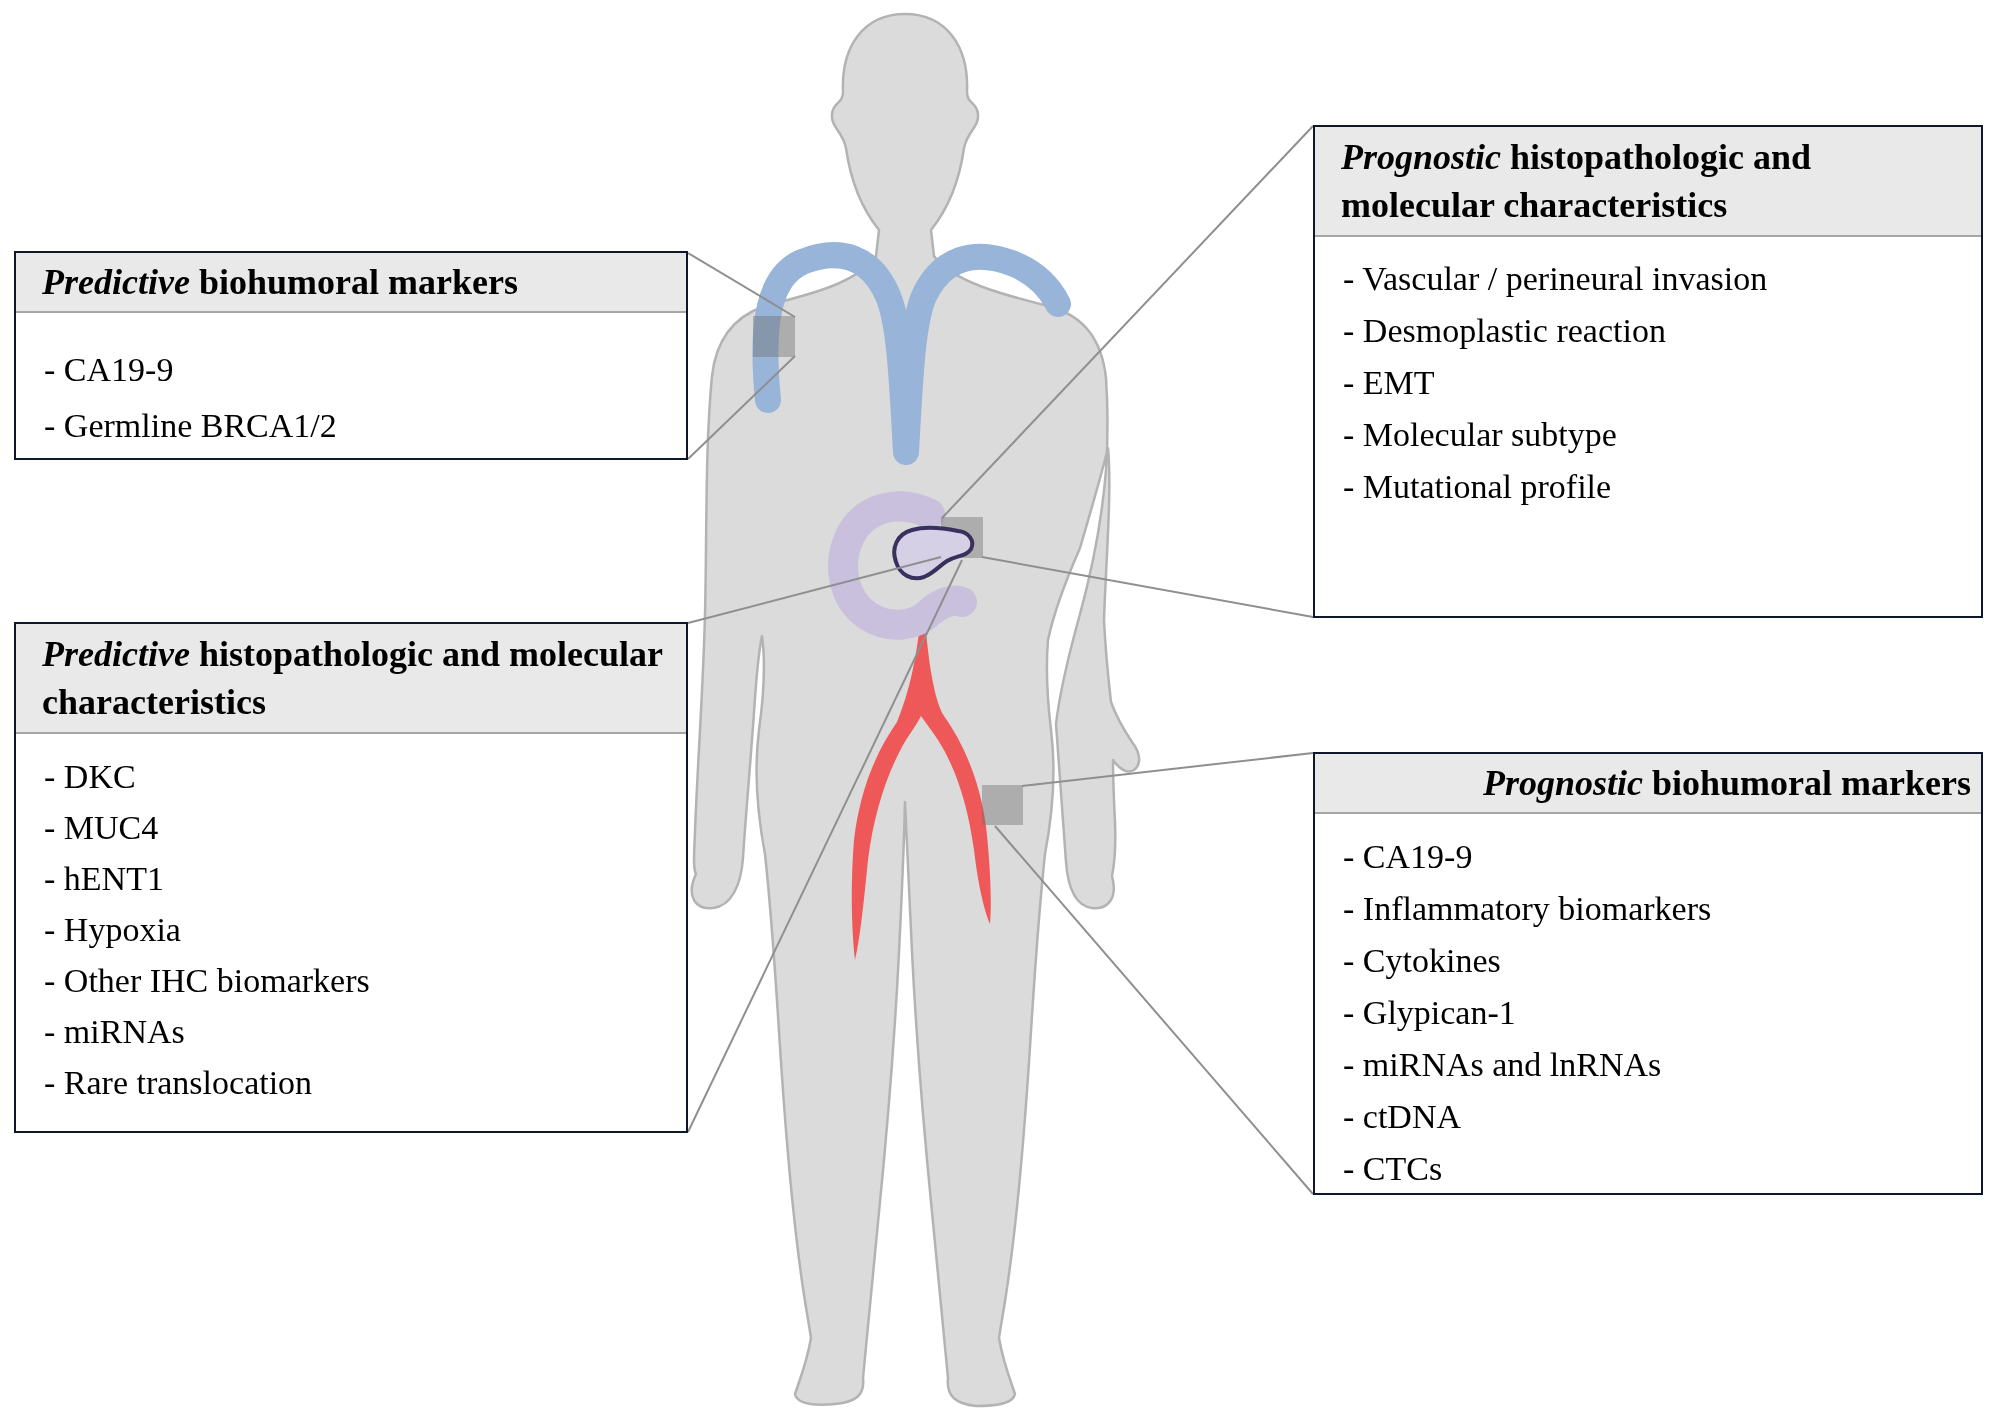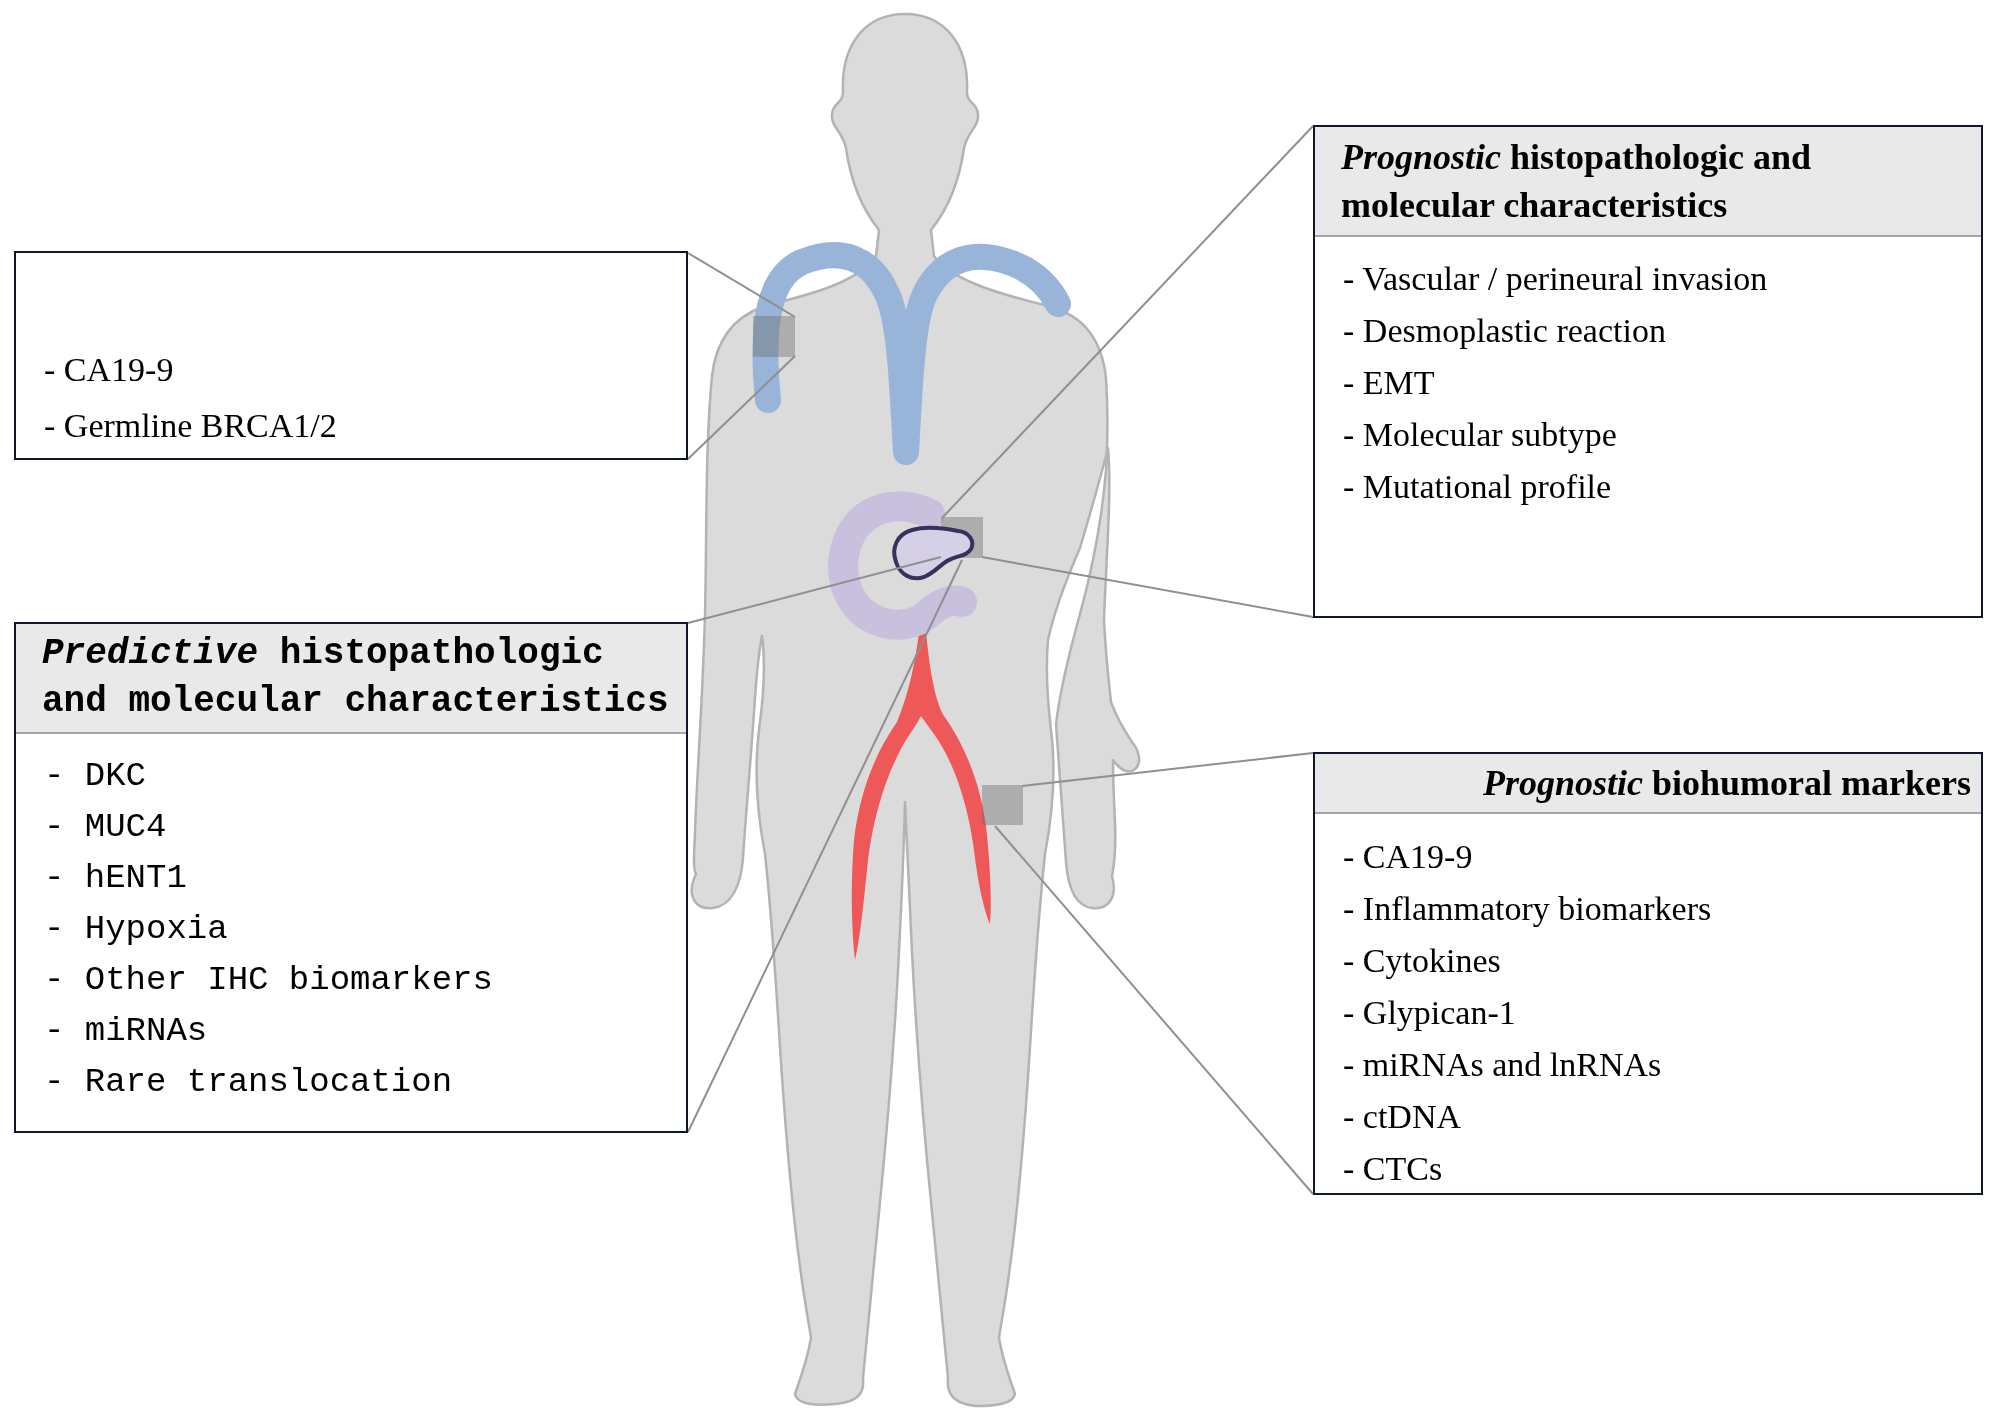--- a/index.html
+++ b/index.html
@@ -34,21 +34,21 @@
     left:0;right:0;
     margin:0;
     padding:0 10px 0 28px;
     list-style:none;
     font-size:34px;
     color:#000;
   }
   .b1{left:14px;top:251px;width:674px;height:209px;}
   .b1 .hdr{line-height:46px;}
   .b1 ul{top:89px;}  .b1 li{line-height:56px;}
-  .b2{left:14px;top:622px;width:674px;height:511px;font-family:Liberation Mono, monospace;}
+  .b2{left:14px;top:622px;width:674px;height:511px;}
   .b2 ul{top:127px;} .b2 li{line-height:51px;}
   .b3{left:1313px;top:125px;width:670px;height:493px;}
   .b3 ul{top:126px;} .b3 li{line-height:52px;}
   .b4{left:1313px;top:752px;width:670px;height:443px;}
   .b4 .hdr{line-height:46px;text-align:right;}
   .b4 ul{top:77px;}  .b4 li{line-height:52px;}
 </style>
 </head>
 <body>
 
@@ -163,20 +163,21 @@
       <line x1="688" y1="623" x2="941" y2="557"></line>
       <line x1="688" y1="1132" x2="962" y2="560"></line>
       <line x1="1313" y1="126" x2="942" y2="518"></line>
       <line x1="1313" y1="617" x2="982" y2="557"></line>
       <line x1="1313" y1="753" x2="1022" y2="786"></line>
       <line x1="1313" y1="1194" x2="995" y2="826"></line>
     </g>
   </svg>
 
   <div class="fig-box b1">
+    <div class="hdr"><span class="em">Predictive</span><span> biohumoral markers</span></div>
     <ul>
 
     <li class="item">- CA19-9</li>
         <li class="item">- Germline BRCA1/2</li>
       </ul>
   </div>
 
   <div class="fig-box b2">
     <div class="hdr"><span class="em">Predictive</span><span> histopathologic and molecular characteristics</span></div>
     <ul>

